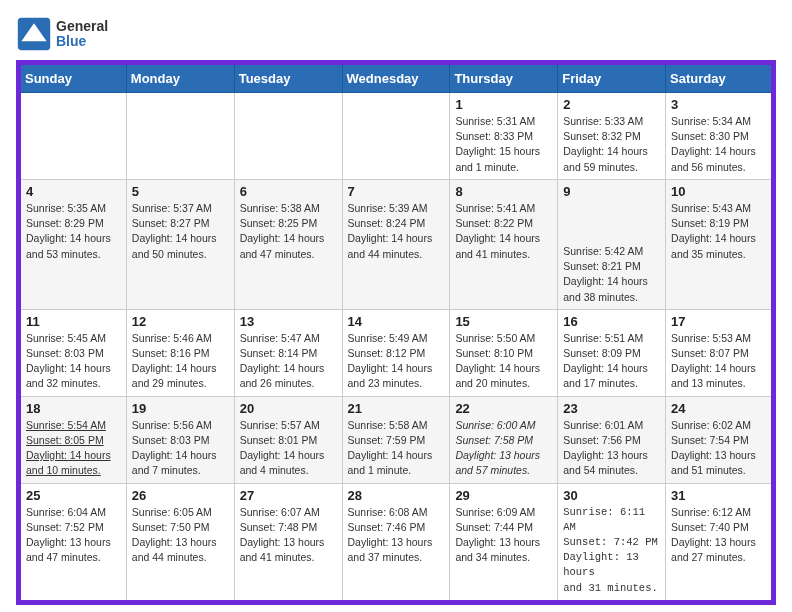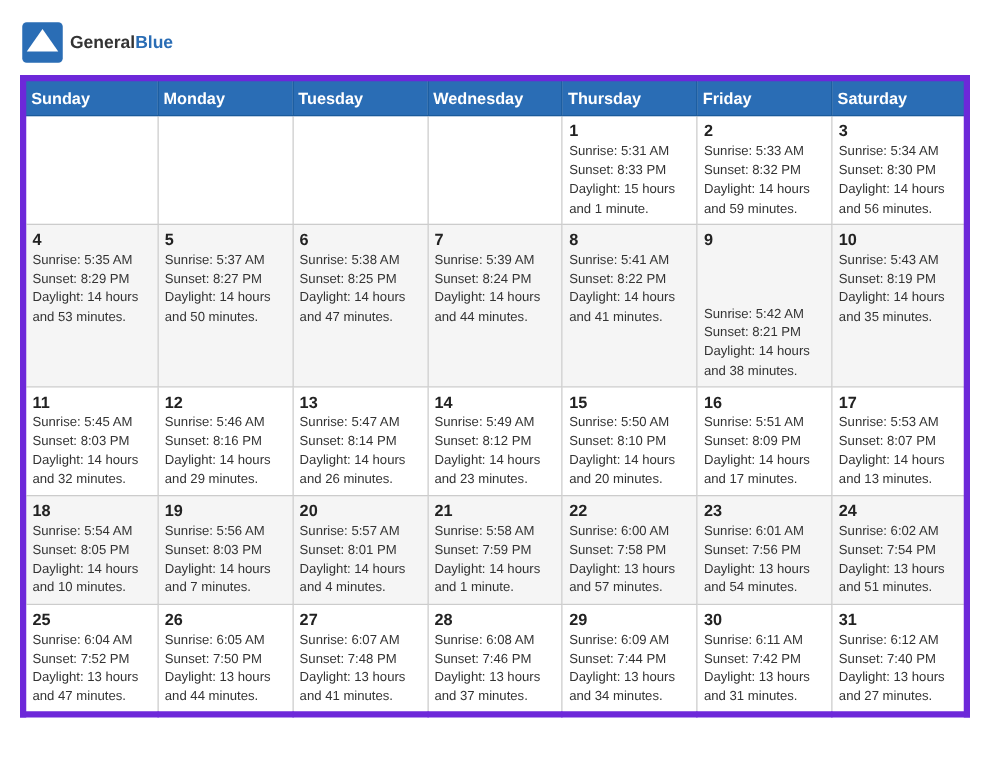--- a/index.html
+++ b/index.html
@@ -16,21 +16,21 @@
       justify-content: space-between;
       margin-bottom: 8px;
     }
     .logo {
       display: flex;
       align-items: center;
       gap: 4px;
     }
     .logo-text {
       display: flex;
-      flex-direction: row;
+      flex-direction: column;
       font-size: 14px;
       font-weight: bold;
       line-height: 1.1;
     }
     .logo-text span:first-child { color: #333; }
     .logo-text span:last-child { color: #2a6db5; }
     .logo-icon {
       width: 36px;
       height: 36px;
     }
@@ -246,21 +246,21 @@
           <div class="day-number">17</div>
           <div class="day-info" style="white-space: pre-line;">Sunrise: 5:53 AM
 Sunset: 8:07 PM
 Daylight: 14 hours
 and 13 minutes.</div>
         </td>
       </tr>
       <tr>
         <td>
           <div class="day-number">18</div>
-          <div class="day-info" style="white-space: pre-line;">Sunrise: 5:54 AM
+          <div class="day-info" style="white-space: pre-line; text-decoration: underline;">Sunrise: 5:54 AM
 Sunset: 8:05 PM
 Daylight: 14 hours
 and 10 minutes.</div>
         </td>
         <td>
           <div class="day-number">19</div>
           <div class="day-info" style="white-space: pre-line;">Sunrise: 5:56 AM
 Sunset: 8:03 PM
 Daylight: 14 hours
 and 7 minutes.</div>
@@ -274,21 +274,21 @@
         </td>
         <td>
           <div class="day-number">21</div>
           <div class="day-info" style="white-space: pre-line;">Sunrise: 5:58 AM
 Sunset: 7:59 PM
 Daylight: 14 hours
 and 1 minute.</div>
         </td>
         <td>
           <div class="day-number">22</div>
-          <div class="day-info" style="white-space: pre-line;">Sunrise: 6:00 AM
+          <div class="day-info" style="white-space: pre-line; font-style: italic;">Sunrise: 6:00 AM
 Sunset: 7:58 PM
 Daylight: 13 hours
 and 57 minutes.</div>
         </td>
         <td>
           <div class="day-number">23</div>
           <div class="day-info" style="white-space: pre-line;">Sunrise: 6:01 AM
 Sunset: 7:56 PM
 Daylight: 13 hours
 and 54 minutes.</div>
@@ -332,21 +332,21 @@
         </td>
         <td>
           <div class="day-number">29</div>
           <div class="day-info" style="white-space: pre-line;">Sunrise: 6:09 AM
 Sunset: 7:44 PM
 Daylight: 13 hours
 and 34 minutes.</div>
         </td>
         <td>
           <div class="day-number">30</div>
-          <div class="day-info" style="white-space: pre-line;">Sunrise: 6:11 AM
+          <div class="day-info" style="white-space: pre-line; font-family: Liberation Mono, monospace;">Sunrise: 6:11 AM
 Sunset: 7:42 PM
 Daylight: 13 hours
 and 31 minutes.</div>
         </td>
         <td>
           <div class="day-number">31</div>
           <div class="day-info" style="white-space: pre-line;">Sunrise: 6:12 AM
 Sunset: 7:40 PM
 Daylight: 13 hours
 and 27 minutes.</div>

